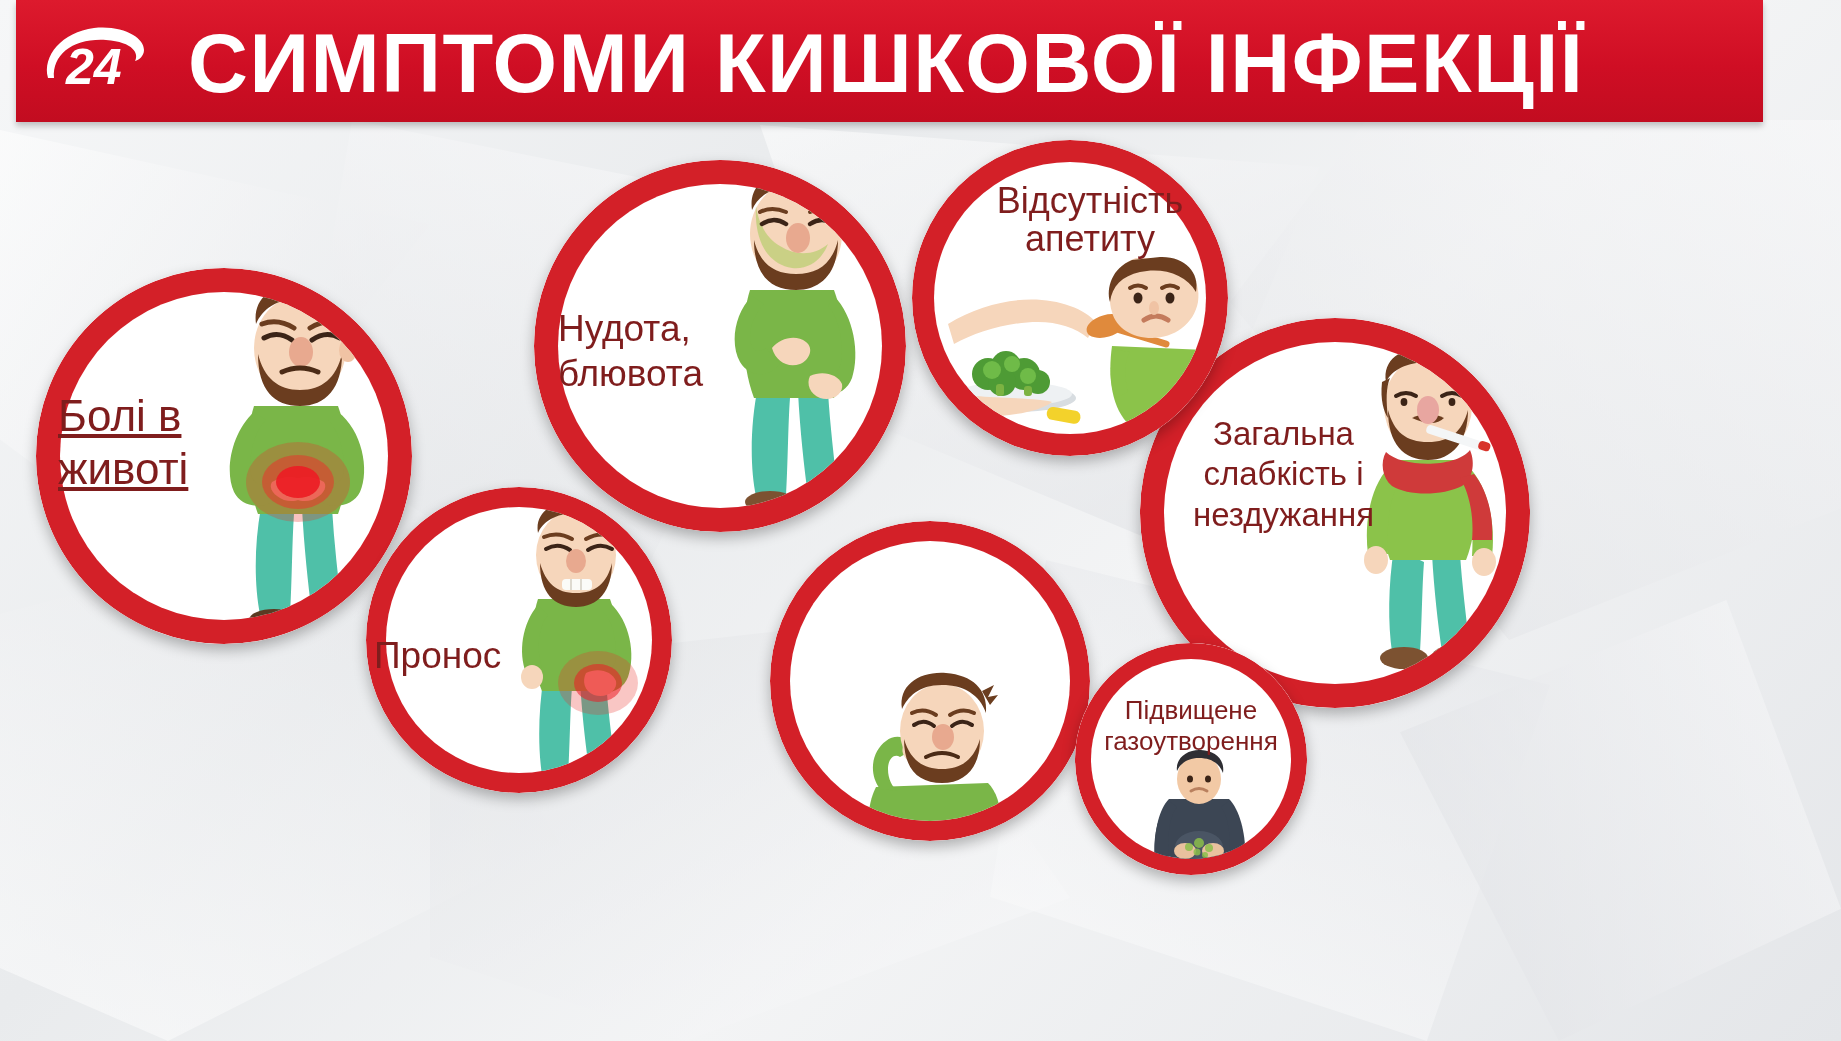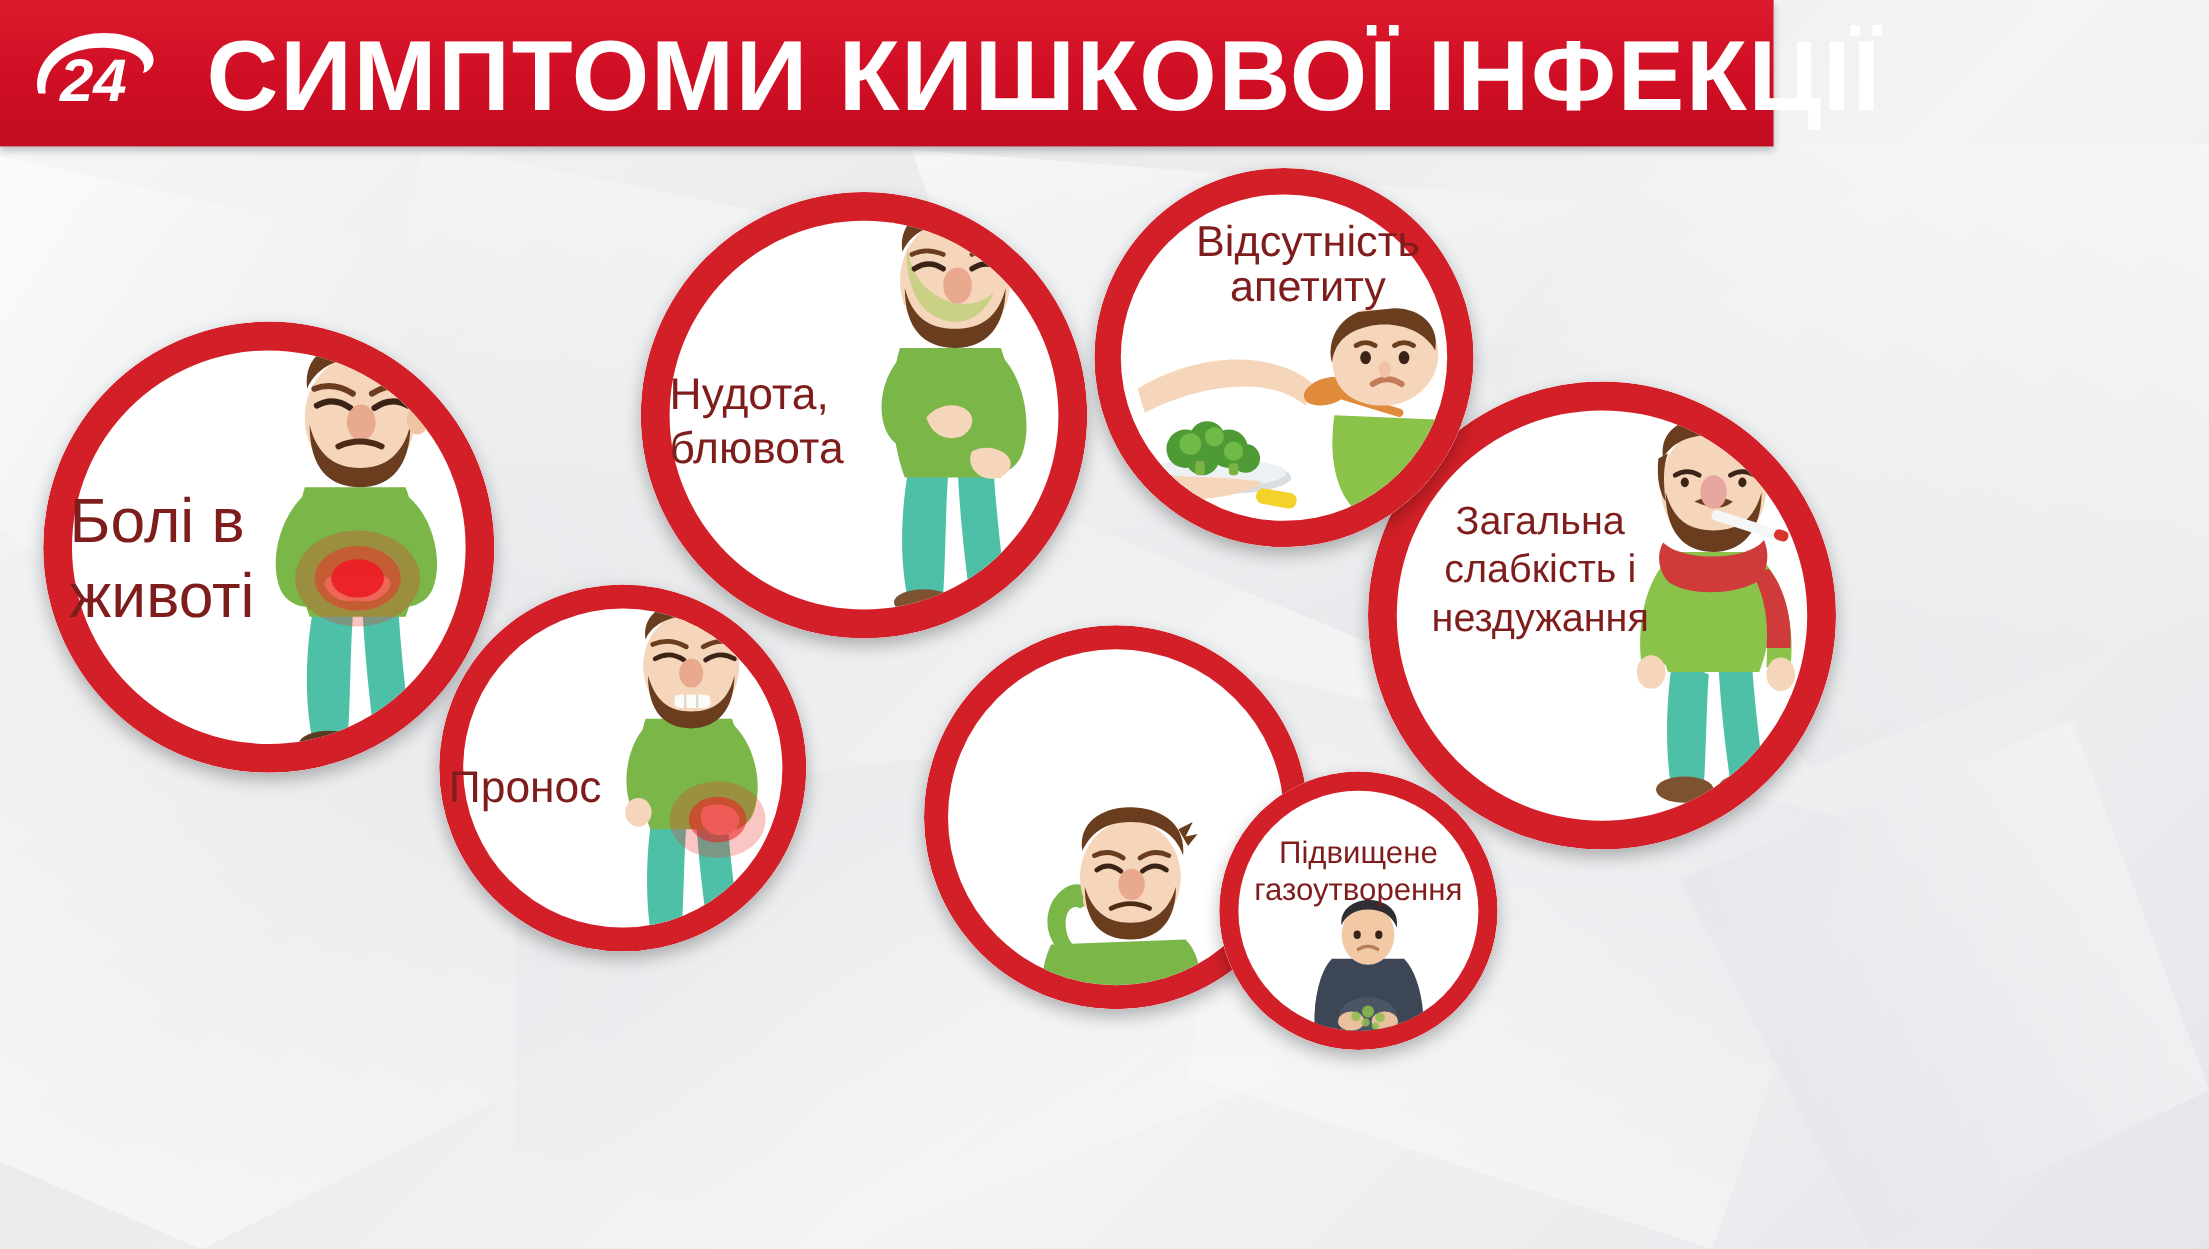--- a/index.html
+++ b/index.html
@@ -32,21 +32,21 @@
       background:linear-gradient(330deg,#fcfcfd 0%,#dfe1e4 100%);
       clip-path:polygon(0 12%,70% 0,100% 66%,40% 100%,0 80%);}
   .f7{left:990px;top:560px;width:560px;height:481px;
       background:linear-gradient(20deg,#ffffff 0%,#e0e2e6 100%);
       clip-path:polygon(10% 0,100% 26%,78% 100%,0 70%);}
   .f8{left:1400px;top:600px;width:441px;height:441px;
       background:linear-gradient(250deg,#fbfbfc 0%,#dcdee2 100%);
       clip-path:polygon(0 30%,74% 0,100% 70%,36% 100%);}
 
   
-  .header{position:absolute;left:0;top:0;width:1478px;height:122px;
+  .header{position:absolute;left:16px;top:0;width:1747px;height:122px;
           background:linear-gradient(180deg,#dd1a2d 0%,#cf0e24 55%,#c20c20 100%);
           box-shadow:0 4px 6px rgba(0,0,0,.22);z-index:40;}
   .logo{position:absolute;left:24px;top:22px;width:110px;height:78px;}
   .logo svg{display:block;}
   .header-title{position:absolute;left:172px;top:14px;
      color:#fff;font-size:83px;font-weight:bold;letter-spacing:1.5px;
      line-height:100px;white-space:nowrap;
      font-family:"Liberation Sans","DejaVu Sans",sans-serif;}
 
   
@@ -265,21 +265,21 @@
         <path d="M104 42 Q120 32 136 38" stroke="#6b3d1f" stroke-width="5" fill="none" stroke-linecap="round"></path>
 
         <ellipse cx="95" cy="66" rx="12" ry="15" fill="#e8a98f"></ellipse>
 
         <path d="M52 68 C52 104 68 120 94 120 C120 120 136 102 136 68 C130 92 116 104 94 104 C72 104 58 92 52 68 Z" fill="#6b3d1f"></path>
         <path d="M76 86 Q94 78 112 86" stroke="#4b2b16" stroke-width="5" fill="none" stroke-linecap="round"></path>
         <ellipse cx="142" cy="64" rx="9" ry="12" fill="#f0c3a4"></ellipse>
       </svg>
     </div>
   </div>
-  <div class="label" style="left:22px;top:136px;width:190px;font-size:52px;text-align:left;line-height:1.2;">Болі в
+  <div class="label" style="left:22px;top:122px;width:190px;font-size:44px;text-align:left;line-height:1.2;text-decoration:underline;">Болі в
 животі</div>
 </div>
 
 <div class="bubble b-diarrhea" style="left:366px;top:487px;width:306px;height:306px;">
   <div class="ring" style="border-width:22px;"></div>
   <div class="inner" style="inset:20px;">
     <div class="art" style="left:114px;top:-2px;">
       <svg width="180" height="300" viewBox="0 0 180 300">
 
         <path d="M44 170 C38 206 38 244 42 270 L68 270 C70 240 70 206 72 182 Z" fill="#4fc0a8"></path>
@@ -341,21 +341,21 @@
 
         <ellipse cx="93" cy="68" rx="11" ry="13" fill="#e8a98f"></ellipse>
 
         <path d="M54 70 C54 100 68 114 92 114 C116 114 130 98 130 70 C124 90 112 100 92 100 C72 100 60 90 54 70 Z" fill="#6b3d1f"></path>
         <path d="M76 88 Q92 80 108 88" stroke="#4b2b16" stroke-width="4" fill="none" stroke-linecap="round"></path>
       </svg>
     </div>
   </div>
 </div>
 
-<div class="bubble b-gas" style="left:1016px;top:643px;width:232px;height:232px;">
+<div class="bubble b-gas" style="left:1075px;top:643px;width:232px;height:232px;">
   <div class="ring" style="border-width:18px;"></div>
   <div class="inner" style="inset:16px;">
     <div class="art" style="left:54px;top:96px;">
       <svg width="110" height="110" viewBox="0 0 110 110">
 
         <path d="M24 44 C12 56 8 84 10 110 L100 110 C102 84 96 56 84 44 Z" fill="#3c4654"></path>
 
         <path d="M24 46 C12 60 8 84 10 102 L24 102 C22 84 24 62 32 52 Z" fill="#3c4654"></path>
         <path d="M84 46 C96 60 100 84 98 102 L84 102 C86 84 84 62 76 52 Z" fill="#3c4654"></path>
 

